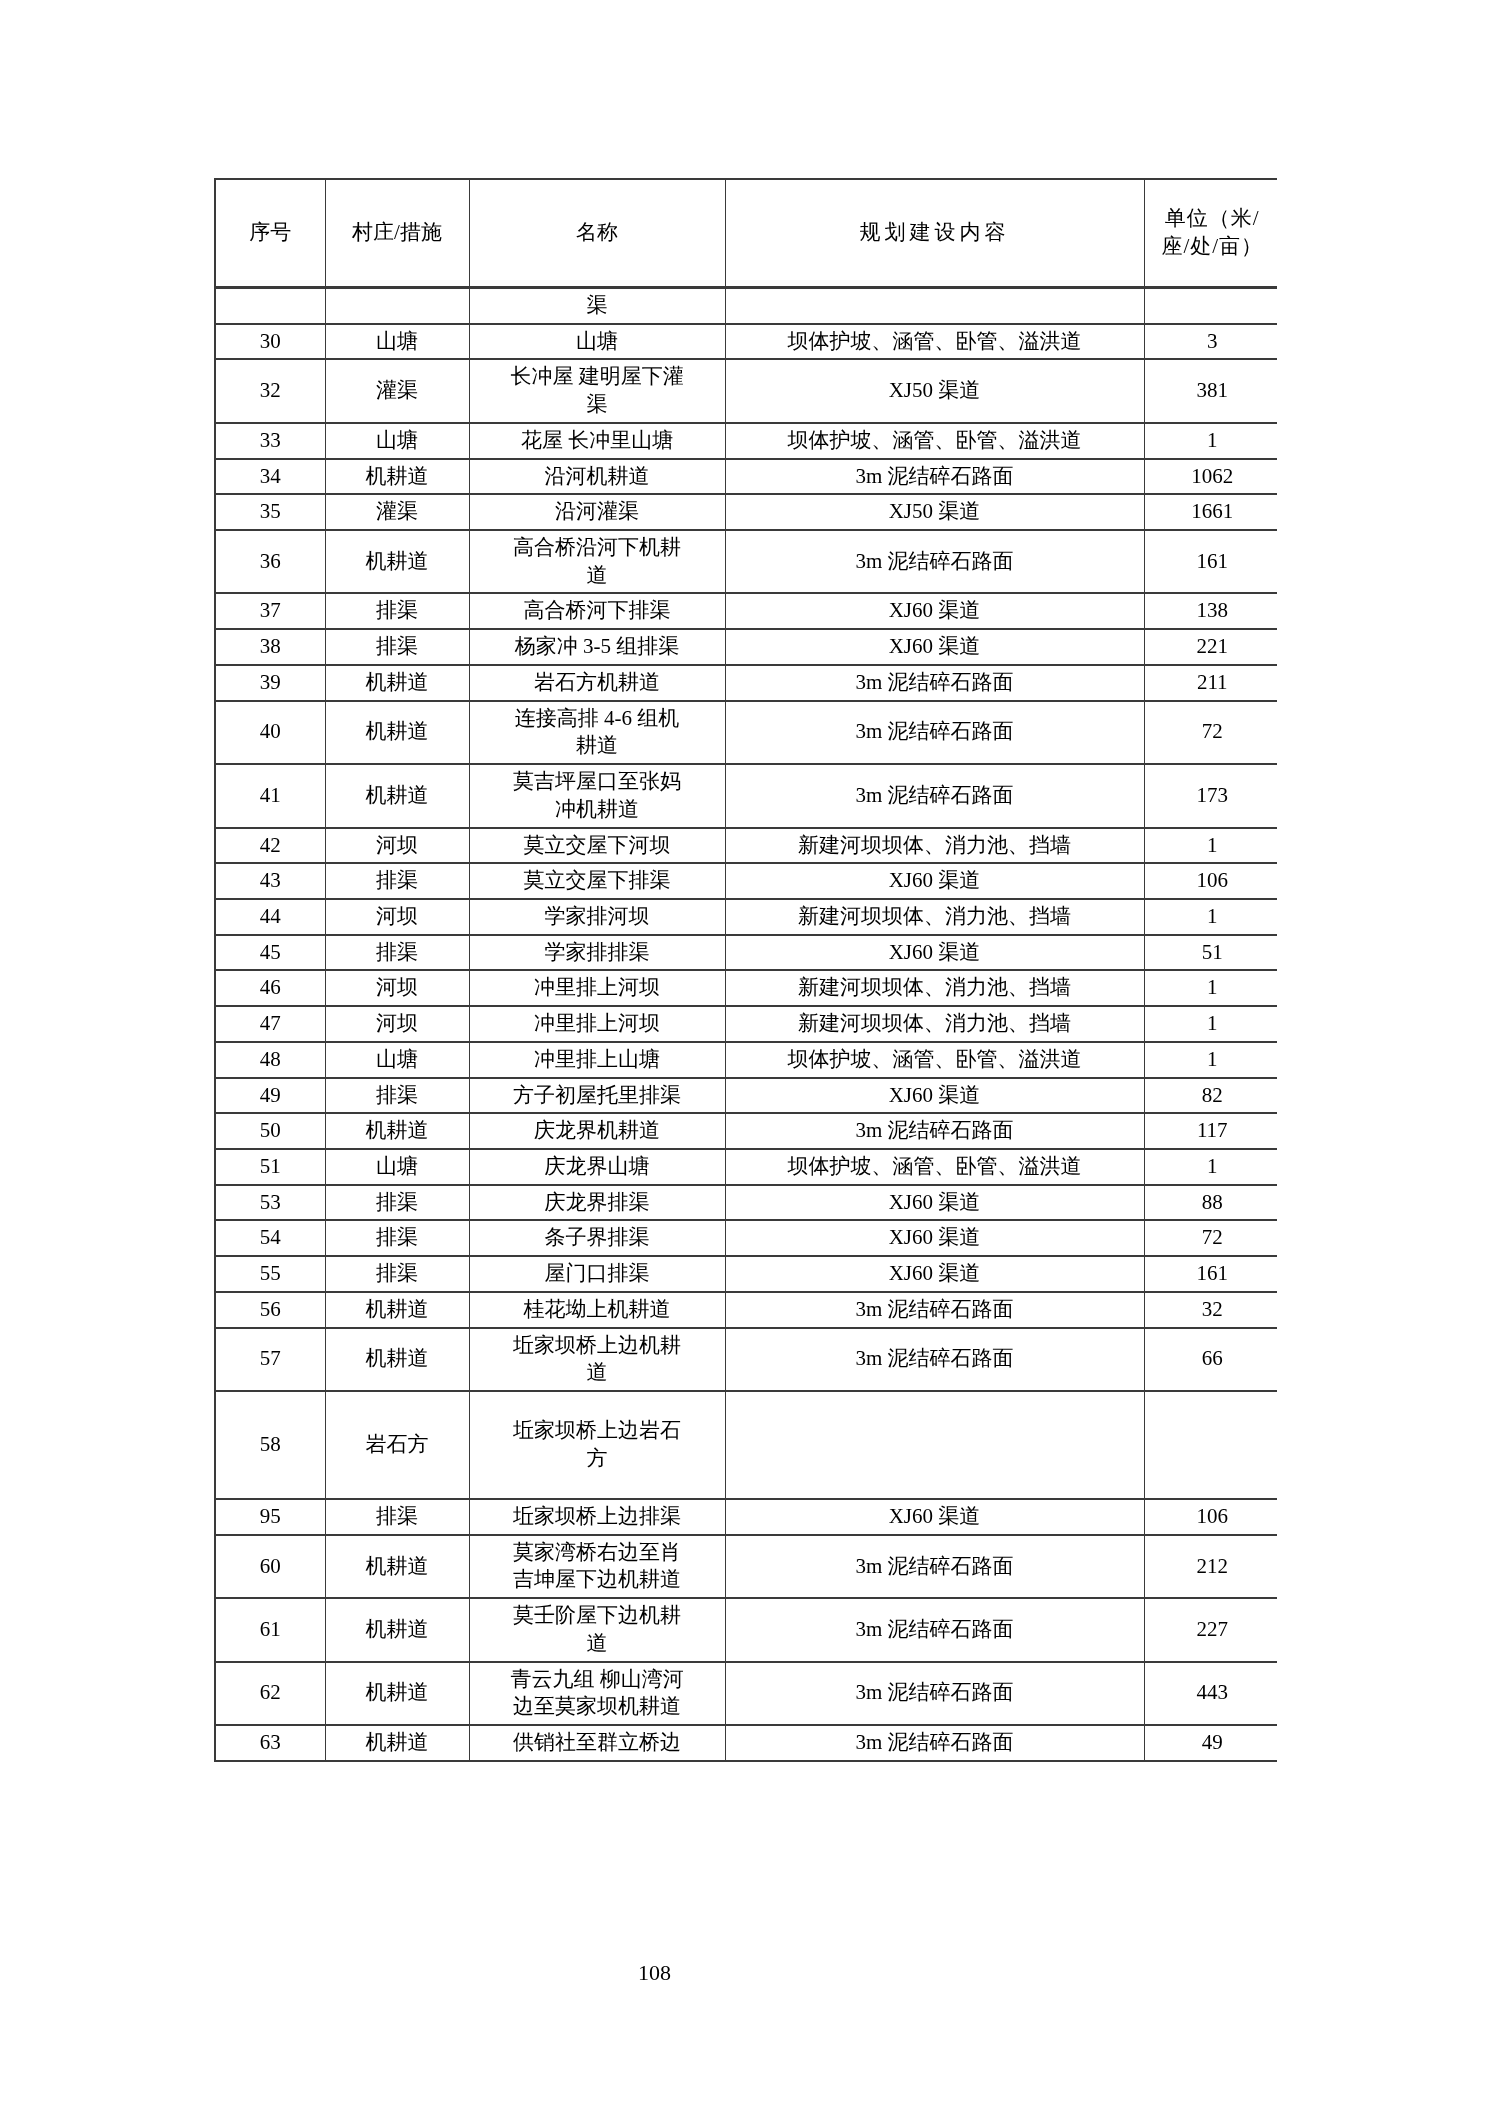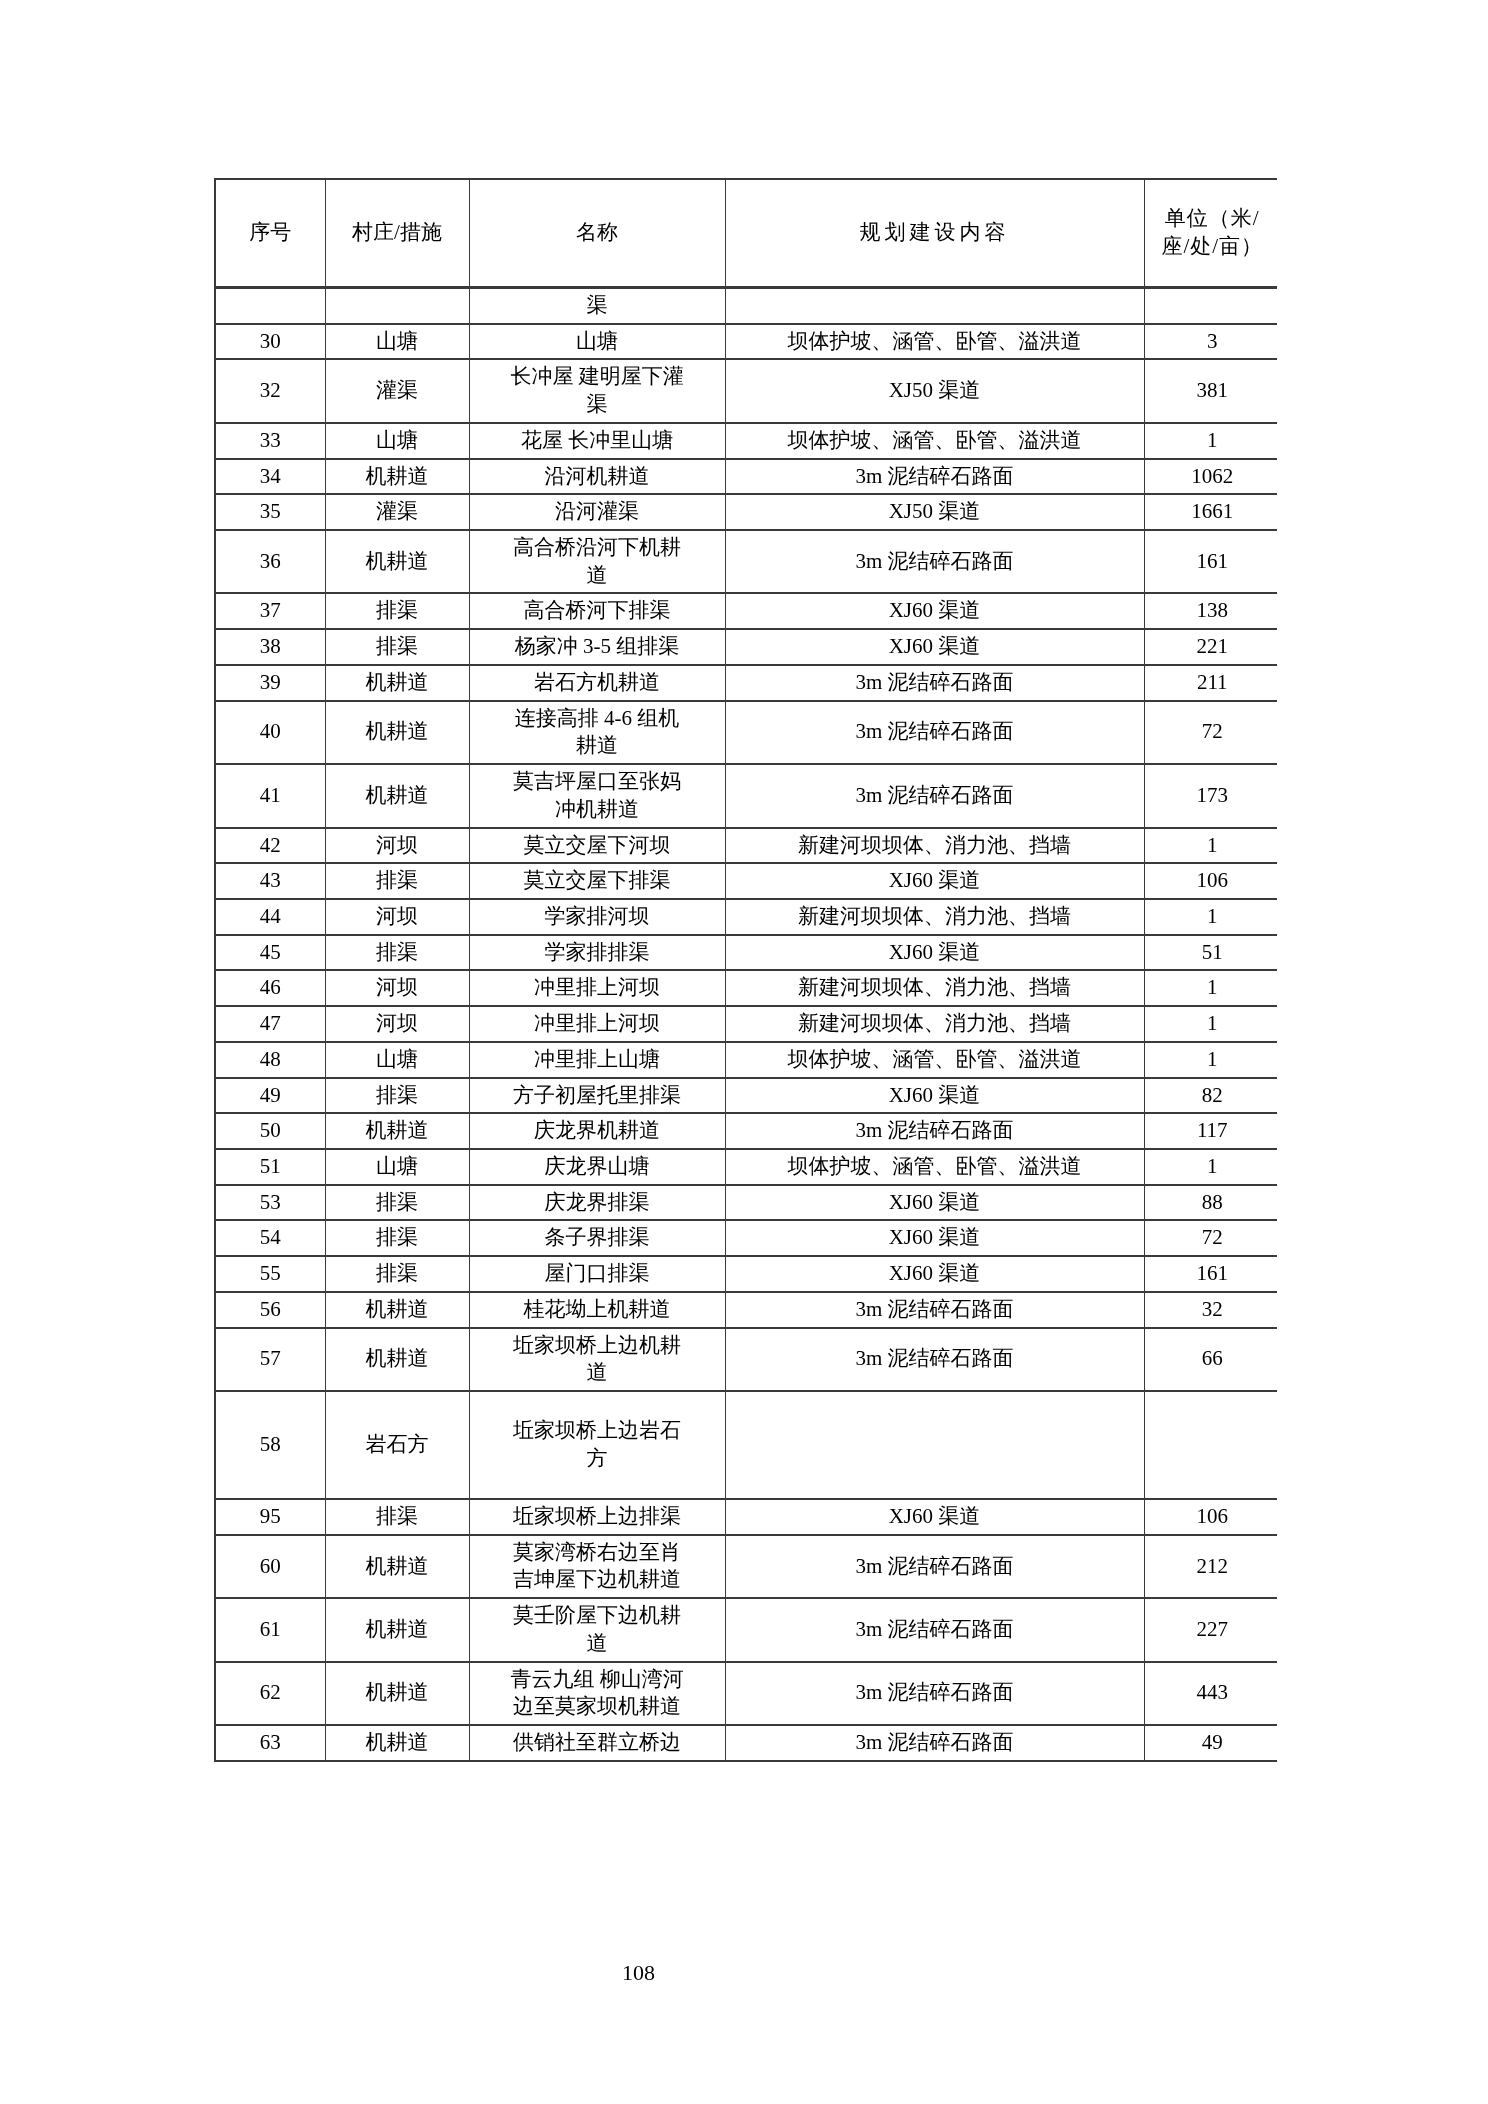--- a/index.html
+++ b/index.html
@@ -57,20 +57,21 @@
   
   table.plan td.cell-name { padding: 3px 37px; }
   table.plan tr.tall td { height: 100px; }
   .footer-pageno {
     position: absolute;
     top: 1960px;
     left: 0;
     width: 100%;
     text-align: center;
     font-size: 22px;
+    padding-left: 16px;
   }
 </style>
 </head>
 <body>
 
 <div class="page">
 
   <table class="plan">
     <colgroup>
       <col class="c-no">

